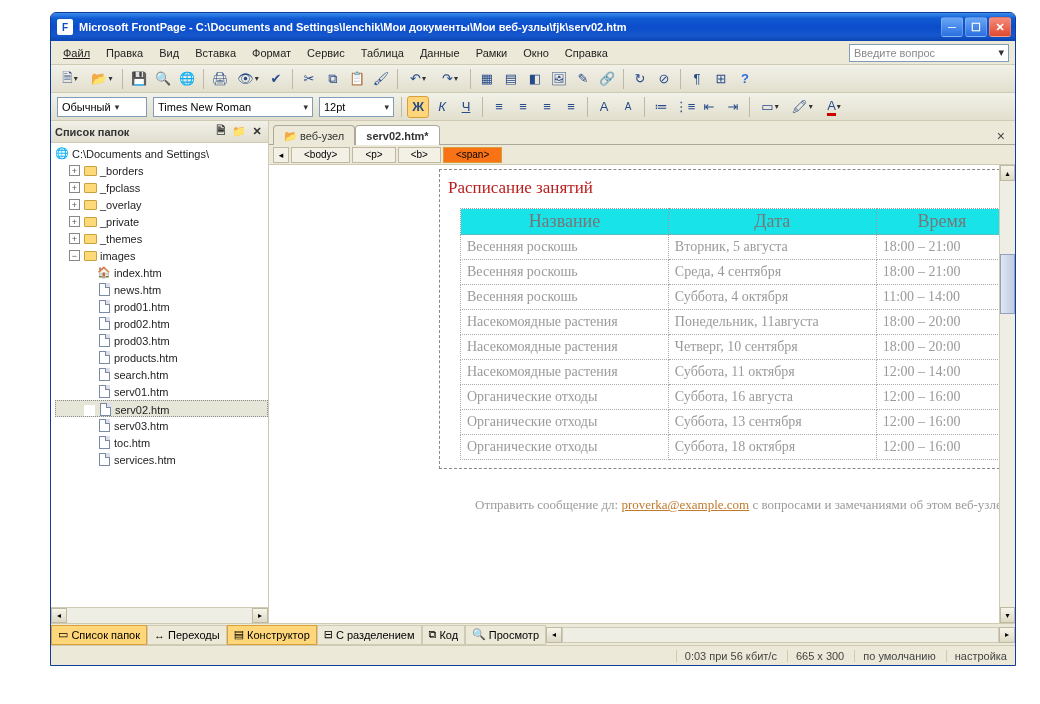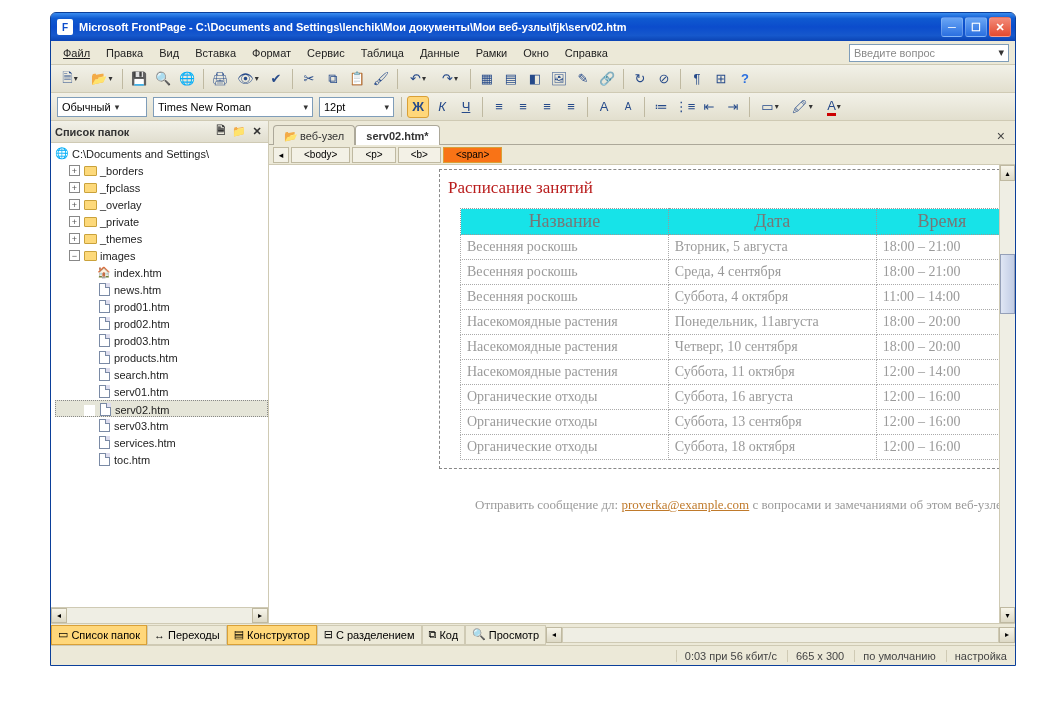--- a/index.html
+++ b/index.html
@@ -447,28 +447,28 @@
               <span class="fico">
                 <span class="page"></span>
               </span>
               <span>serv03.htm</span>
             </div>
             <div class="row ind2">
               <span class="tg blank"></span>
               <span class="fico">
                 <span class="page"></span>
               </span>
+              <span>toc.htm</span>
+            </div>
+            <div class="row ind2">
+              <span class="tg blank"></span>
+              <span class="fico">
+                <span class="page"></span>
+              </span>
               <span>services.htm</span>
-            </div>
-            <div class="row ind2">
-              <span class="tg blank"></span>
-              <span class="fico">
-                <span class="page"></span>
-              </span>
-              <span>toc.htm</span>
             </div>
           </div>
       </div>
       <div class="panel-scroll">
         <div class="sbtn">◂</div>
         <div class="strack"></div>
         <div class="sbtn">▸</div>
       </div>
     </div>
 

